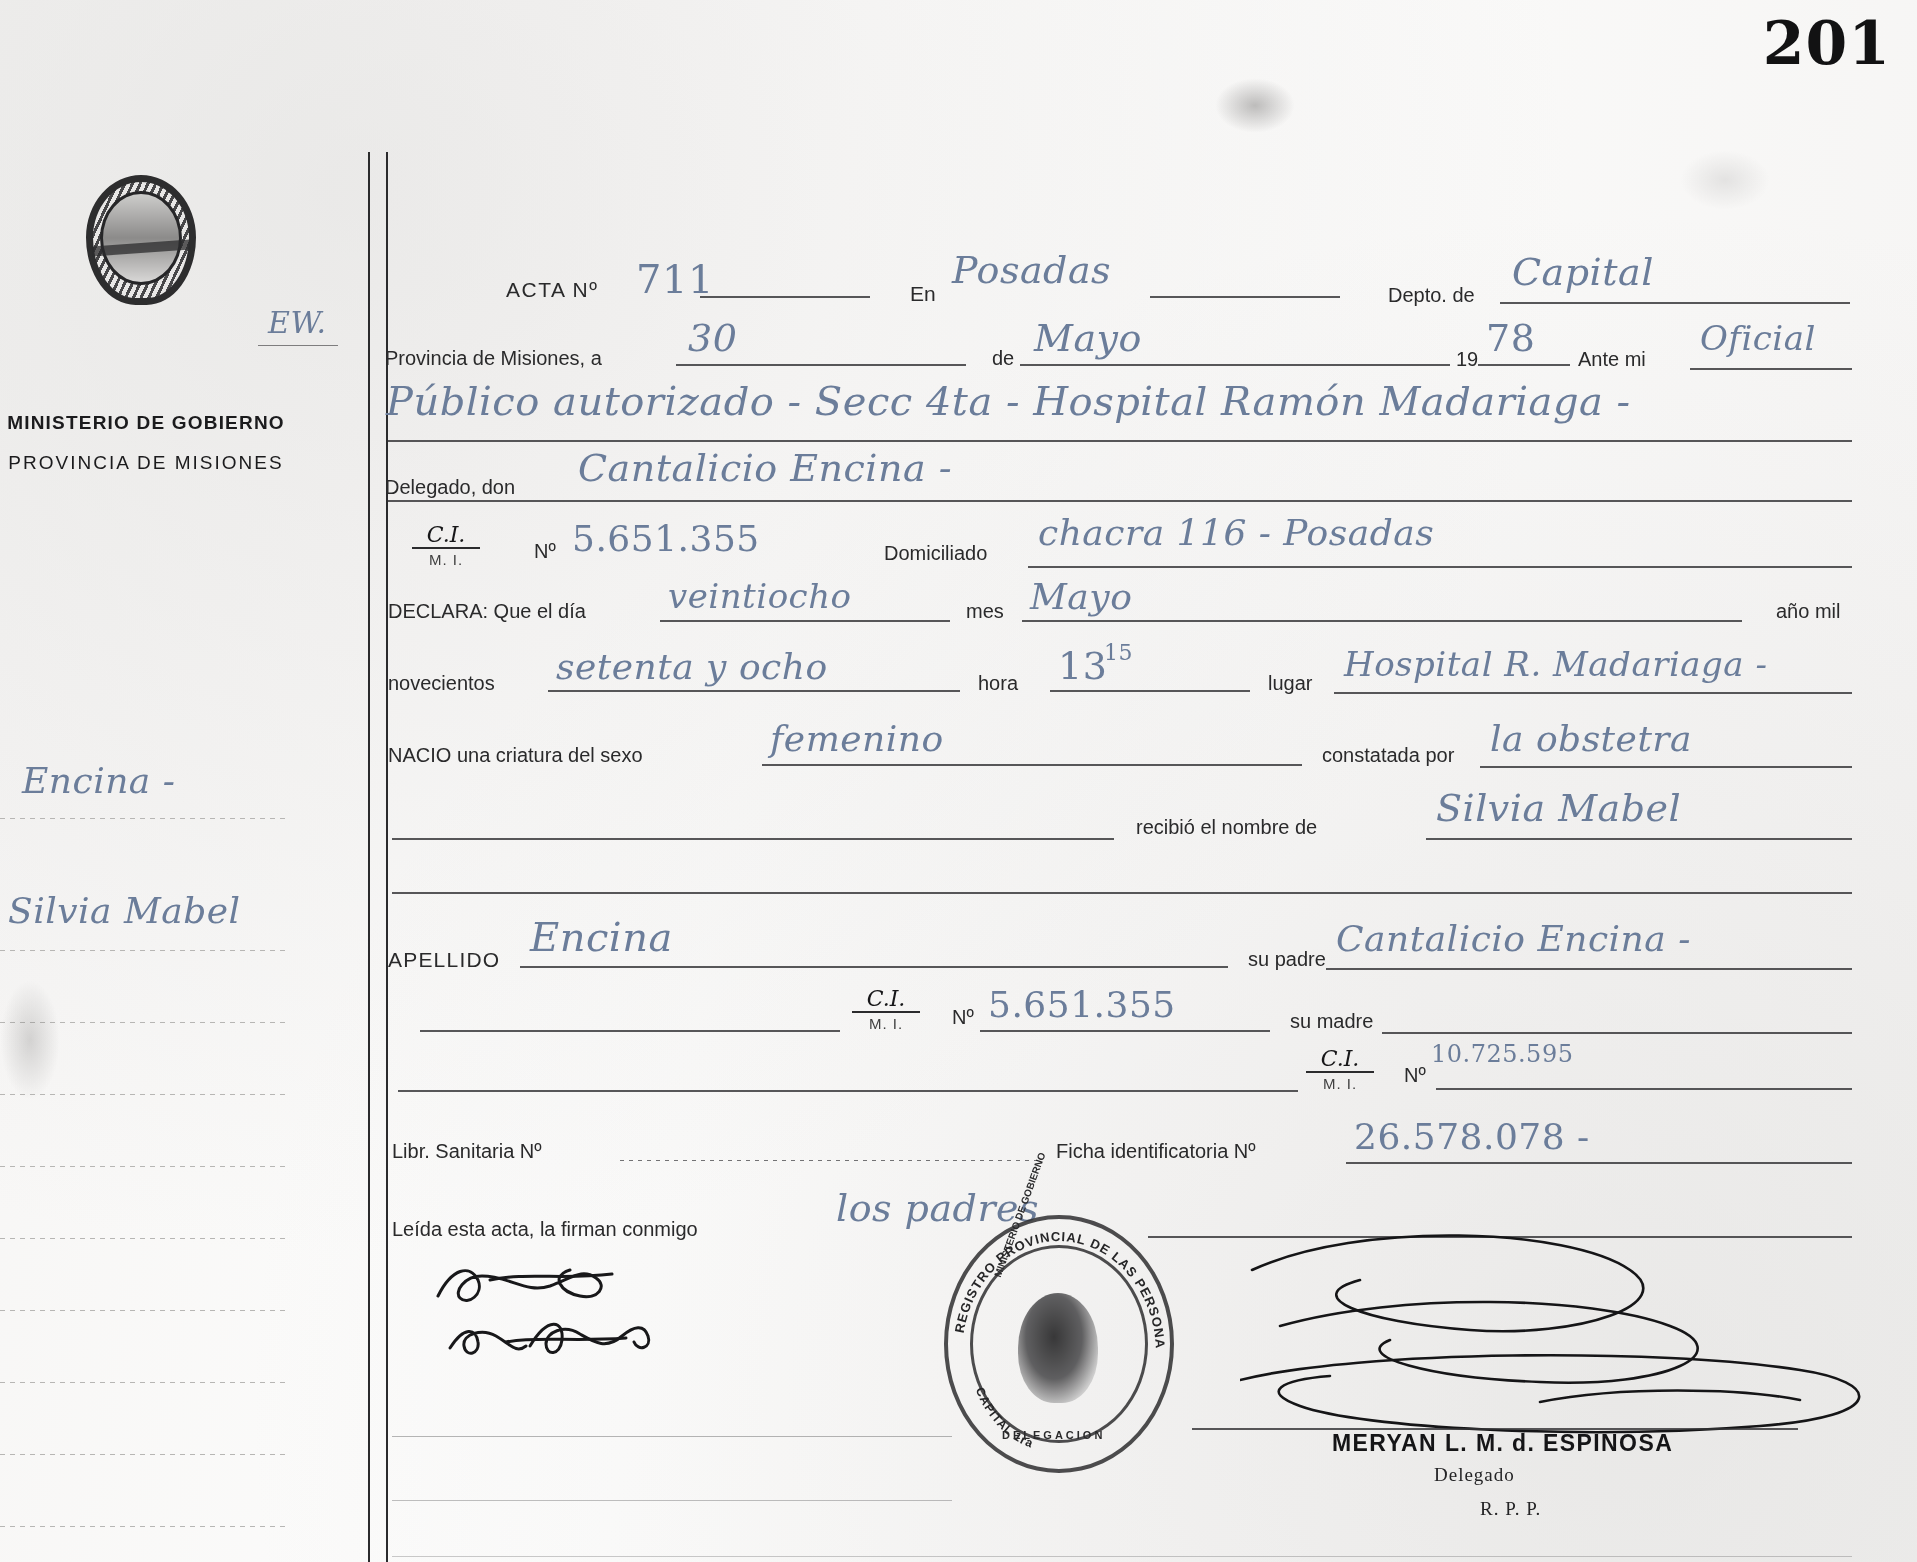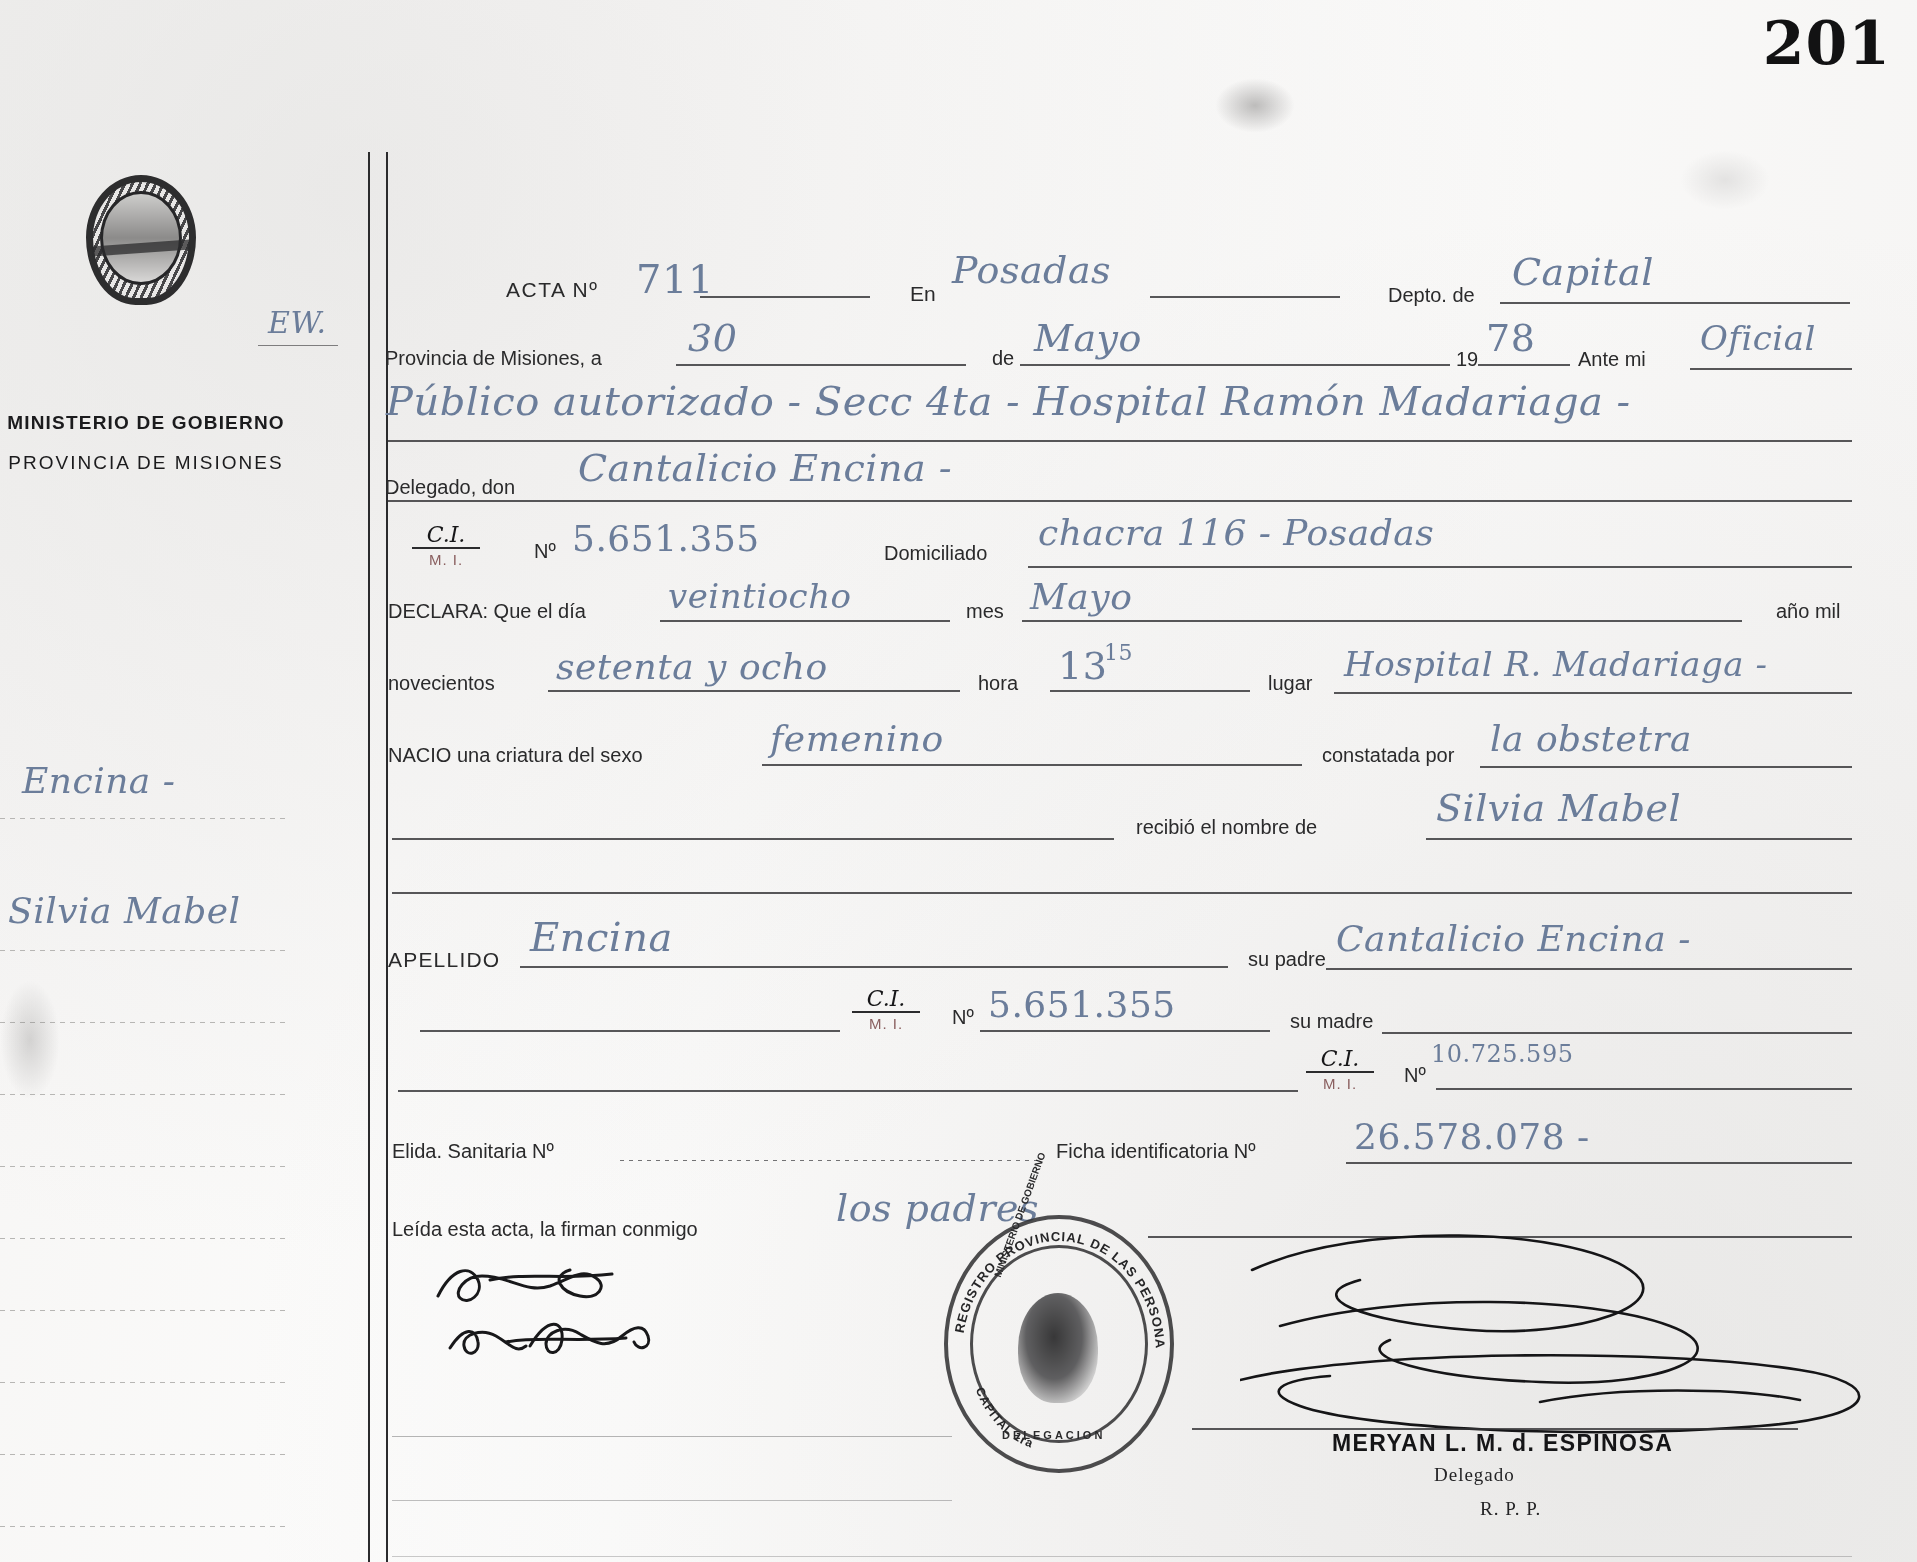--- a/index.html
+++ b/index.html
@@ -212,21 +212,21 @@
     line-height: 14px;
   }
   .mi-frac .bar {
     height: 1.5px;
     background: #2b2b31;
     margin: 5px 6px 2px 6px;
   }
   .mi-frac .bot {
     font-family: "Liberation Sans", sans-serif;
     font-size: 15px;
-    color: #ef4444;
+    color: #404040;
     letter-spacing: 1px;
   }
 
   
   .smudge {
     position: absolute;
     border-radius: 50%;
     background: radial-gradient(ellipse, rgba(120,116,110,0.45) 0%, rgba(255,255,255,0) 70%);
     pointer-events: none;
   }
@@ -372,21 +372,21 @@
   <div class="mi-frac" style="left:1300px; top:1052px;">
     <div class="top">C.I.</div>
     <div class="bar"></div>
     <div class="bot">M. I.</div>
   </div>
   <div class="printed abs" style="left:1404px; top:1064px; font-size:20px;">Nº</div>
   <div class="hand abs" style="left:1400px; top:1040px; font-size:24px; font-style:normal;margin-left:31px;">10.725.595</div>
   <div class="line" style="left:1436px; top:1088px; width:416px;"></div>
   <div class="line" style="left:398px; top:1090px; width:900px;"></div>
 
-  <div class="printed abs" style="left:392px; top:1140px; font-size:20px;">Elida. Sanitaria Nº</div>
+  <div class="printed abs" style="left:392px; top:1140px; font-size:20px;">Libr. Sanitaria Nº</div>
   <div class="line dotted" style="left:620px; top:1160px; width:420px;"></div>
   <div class="printed abs" style="left:1056px; top:1140px; font-size:20px;">Ficha identificatoria Nº</div>
   <div class="hand abs" style="left:1354px; top:1116px; font-size:36px; font-style:normal;">26.578.078 -</div>
   <div class="line" style="left:1346px; top:1162px; width:506px;"></div>
 
   <div class="printed abs" style="left:392px; top:1218px; font-size:20px;">Leída esta acta, la firman conmigo</div>
   <div class="hand abs" style="left:836px; top:1186px; font-size:38px;">los padres</div>
   <div class="line" style="left:1148px; top:1236px; width:704px;"></div>
 
   <svg id="sig-left" viewBox="0 0 330 140">

